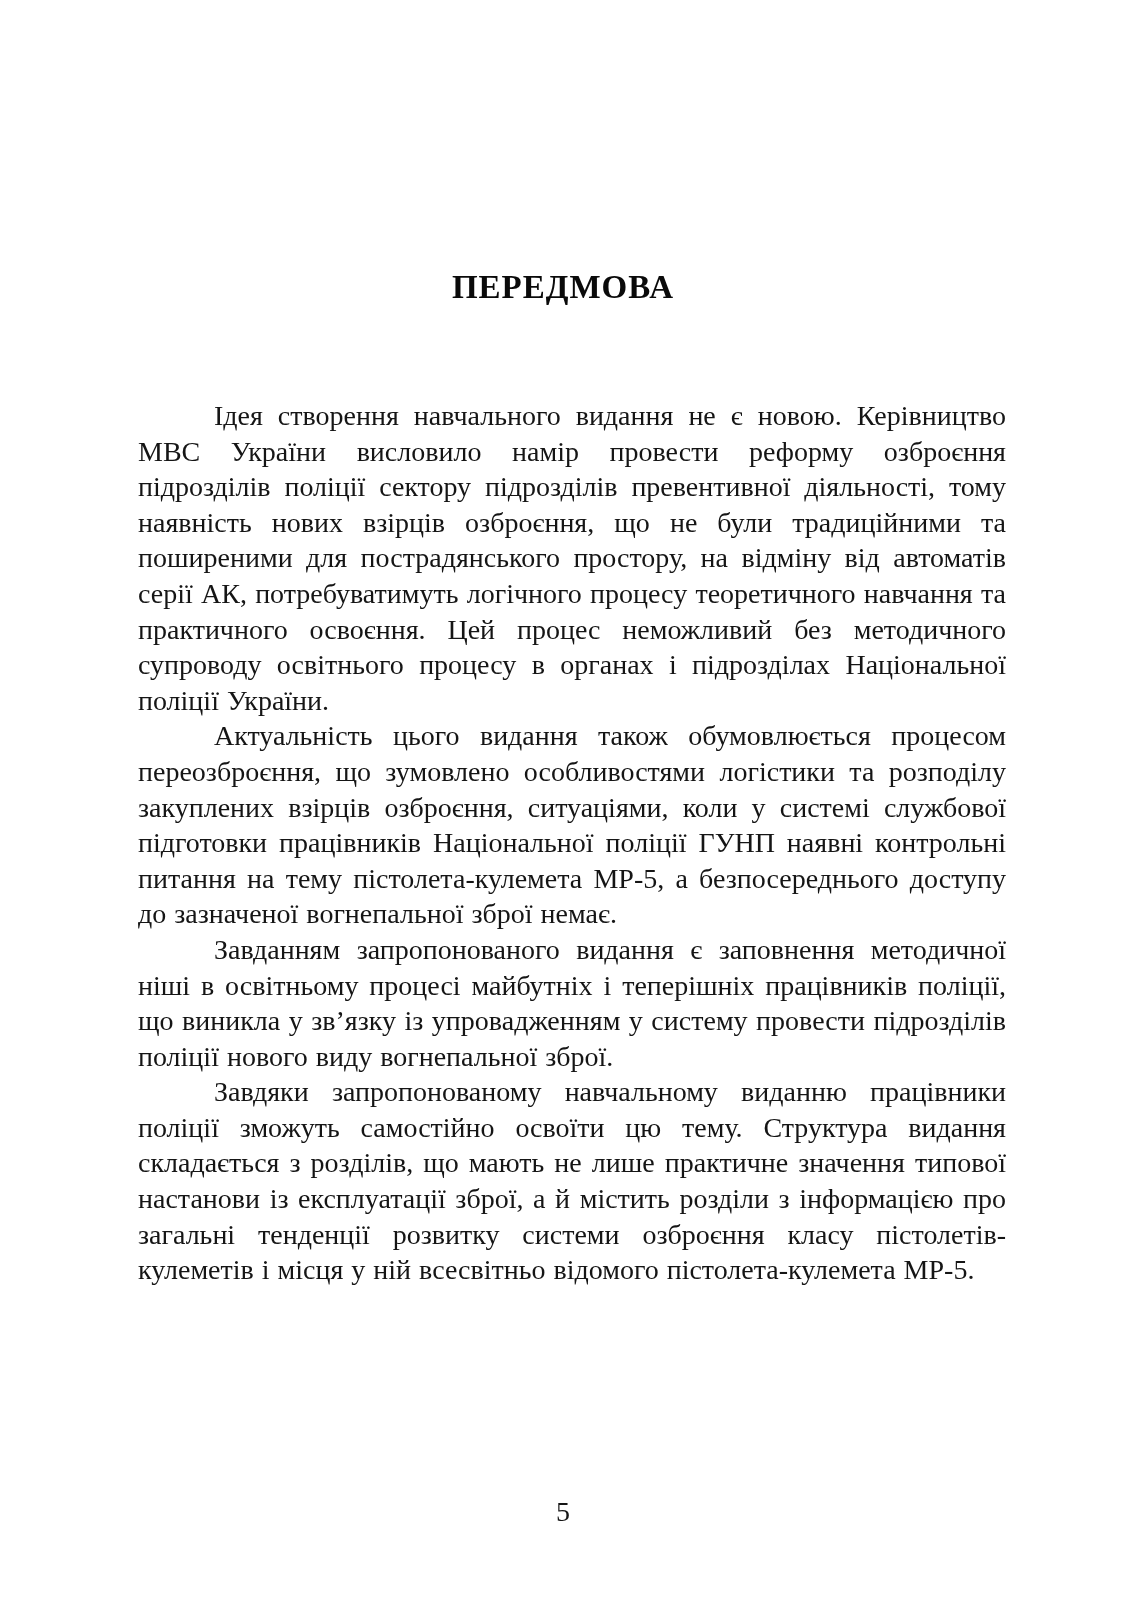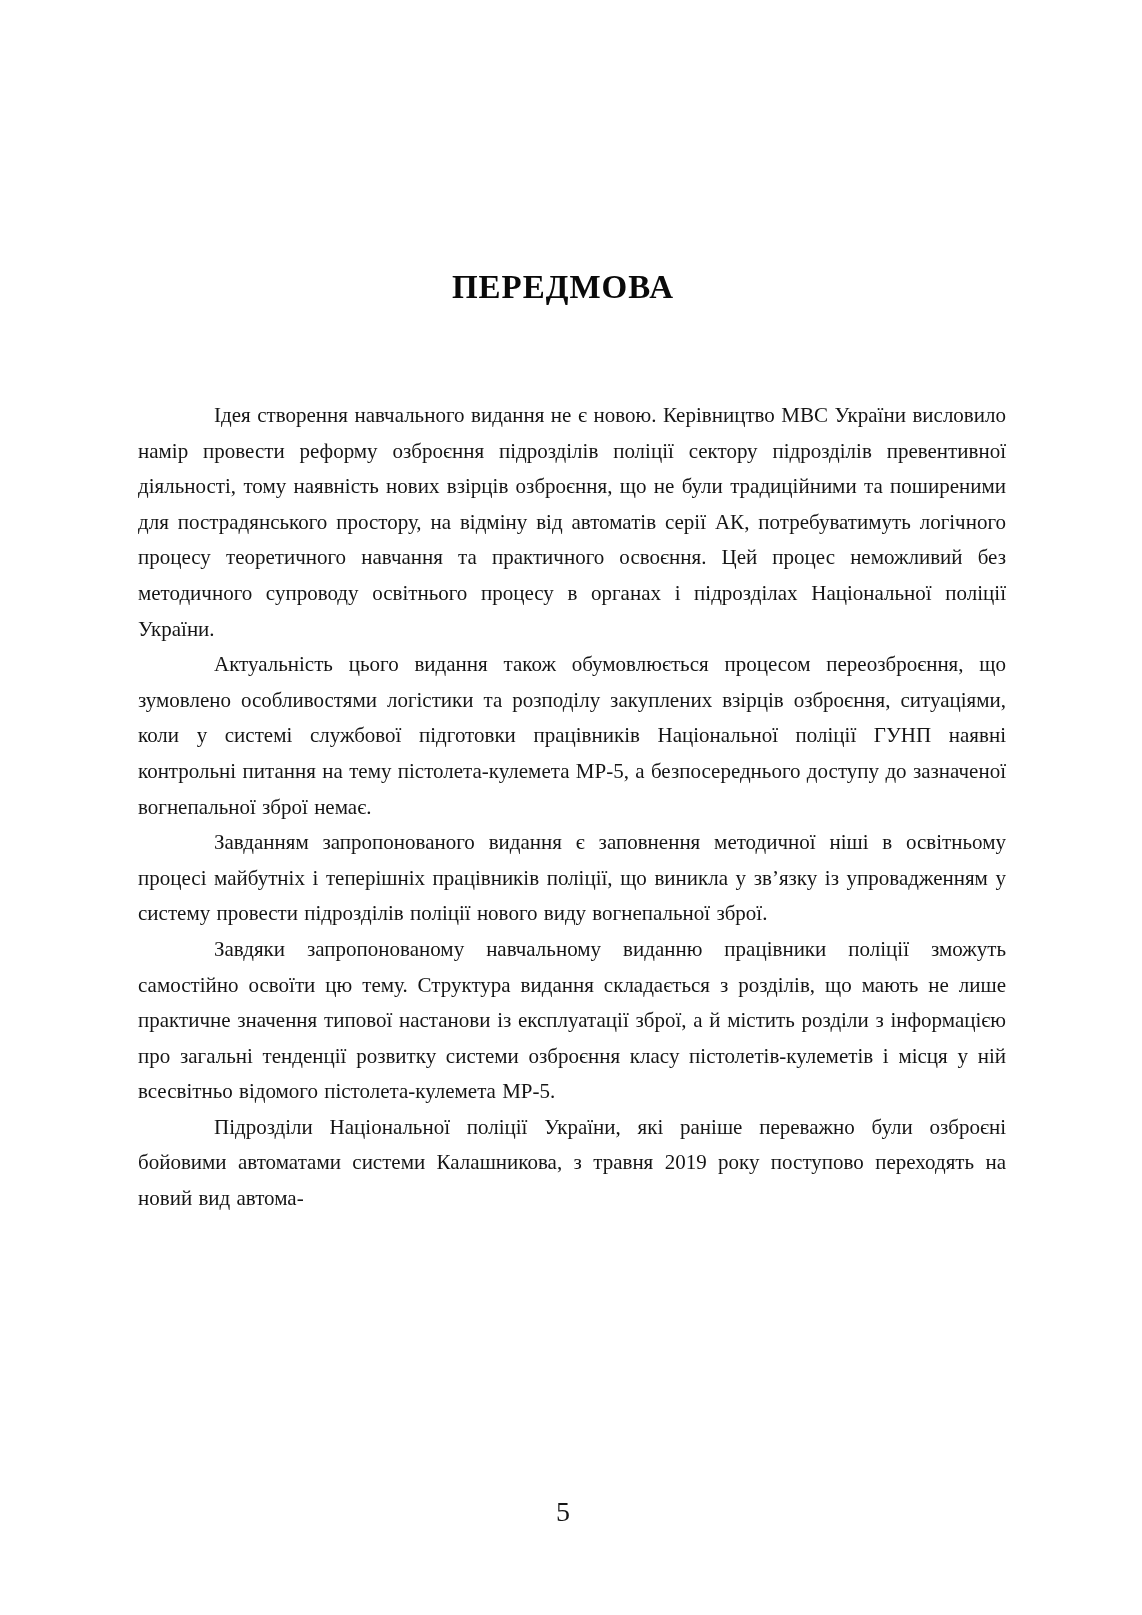--- a/index.html
+++ b/index.html
@@ -27,21 +27,21 @@
     line-height: 38px;
     font-weight: 700;
     letter-spacing: 1px;
     color: #0a0a0a;
   }
   .body-text {
     position: absolute;
     top: 398px;
     left: 138px;
     width: 868px;
-    font-size: 21px;
+    font-size: 28px;
     line-height: 35.6px;
     text-align: justify;
     color: #151515;
   }
   .body-text p {
     margin: 0;
     padding: 0;
     text-indent: 76px;
     word-spacing: 1px;
   }
@@ -61,18 +61,17 @@
 
 <div class="page">
 
   <h1 class="page-title">ПЕРЕДМОВА</h1>
 
   <div class="body-text">
     <p>Ідея створення навчального видання не є новою. Керівництво МВС України висловило намір провести реформу озброєння підрозділів поліції сектору підрозділів превентивної діяльності, тому наявність нових взірців озброєння, що не були традиційними та поширеними для пострадянського простору, на відміну від автоматів серії АК, потребуватимуть логічного процесу теоретичного навчання та практичного освоєння. Цей процес неможливий без методичного супроводу освітнього процесу в органах і підрозділах Національної поліції України.</p>
     <p>Актуальність цього видання також обумовлюється процесом переозброєння, що зумовлено особливостями логістики та розподілу закуплених взірців озброєння, ситуаціями, коли у системі службової підготовки працівників Національної поліції ГУНП наявні контрольні питання на тему пістолета-кулемета МР-5, а безпосереднього доступу до зазначеної вогнепальної зброї немає.</p>
     <p>Завданням запропонованого видання є заповнення методичної ніші в освітньому процесі майбутніх і теперішніх працівників поліції, що виникла у зв’язку із упровадженням у систему провести підрозділів поліції нового виду вогнепальної зброї.</p>
     <p>Завдяки запропонованому навчальному виданню працівники поліції зможуть самостійно освоїти цю тему. Структура видання складається з розділів, що мають не лише практичне значення типової настанови із експлуатації зброї, а й містить розділи з інформацією про загальні тенденції розвитку системи озброєння класу пістолетів-кулеметів і місця у ній всесвітньо відомого пістолета-кулемета МР-5.</p>
-    <p>Підрозділи Національної поліції України, які раніше переважно були озброєні бойовими автоматами системи Калашникова, з травня 2019 року поступово переходять на новий вид автома-</p>
   </div>
 
   <div class="page-number">5</div>
 
 </div>
 
 </body></html>

